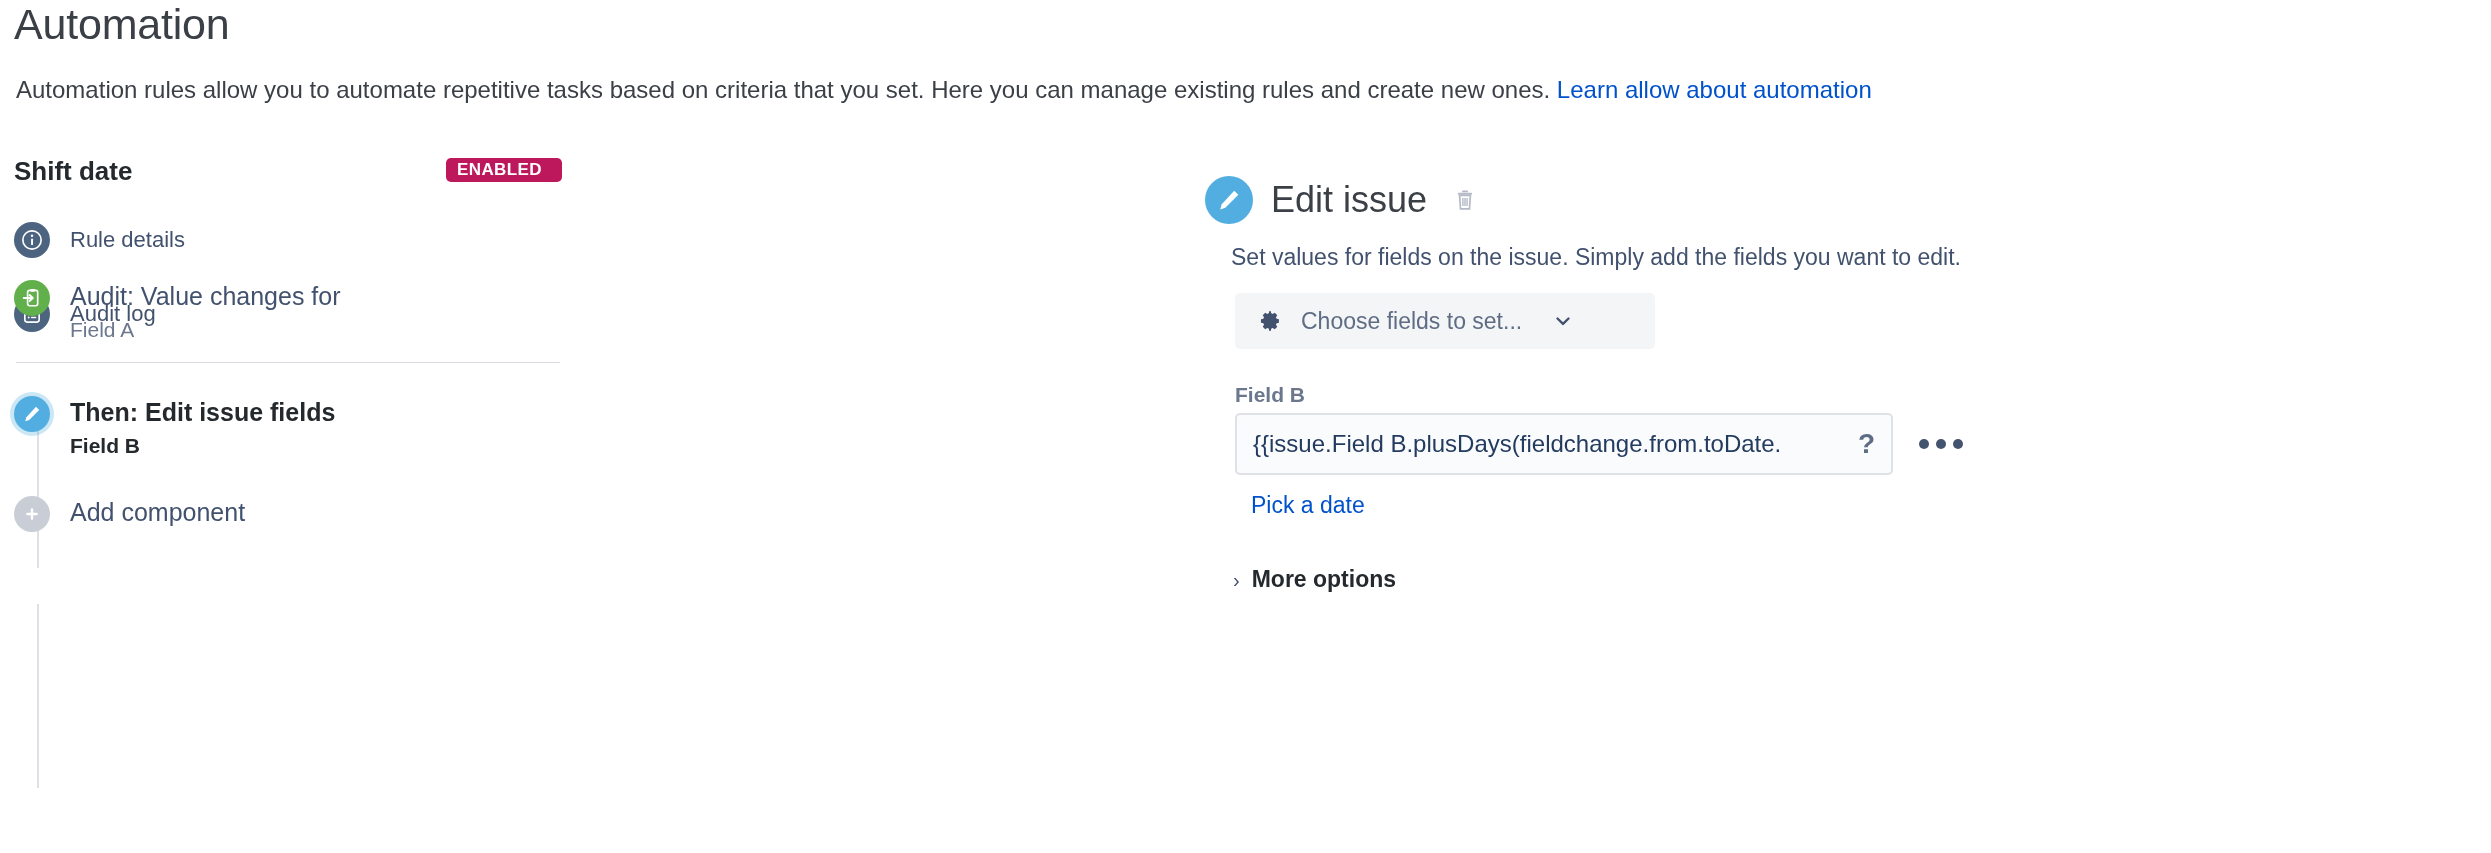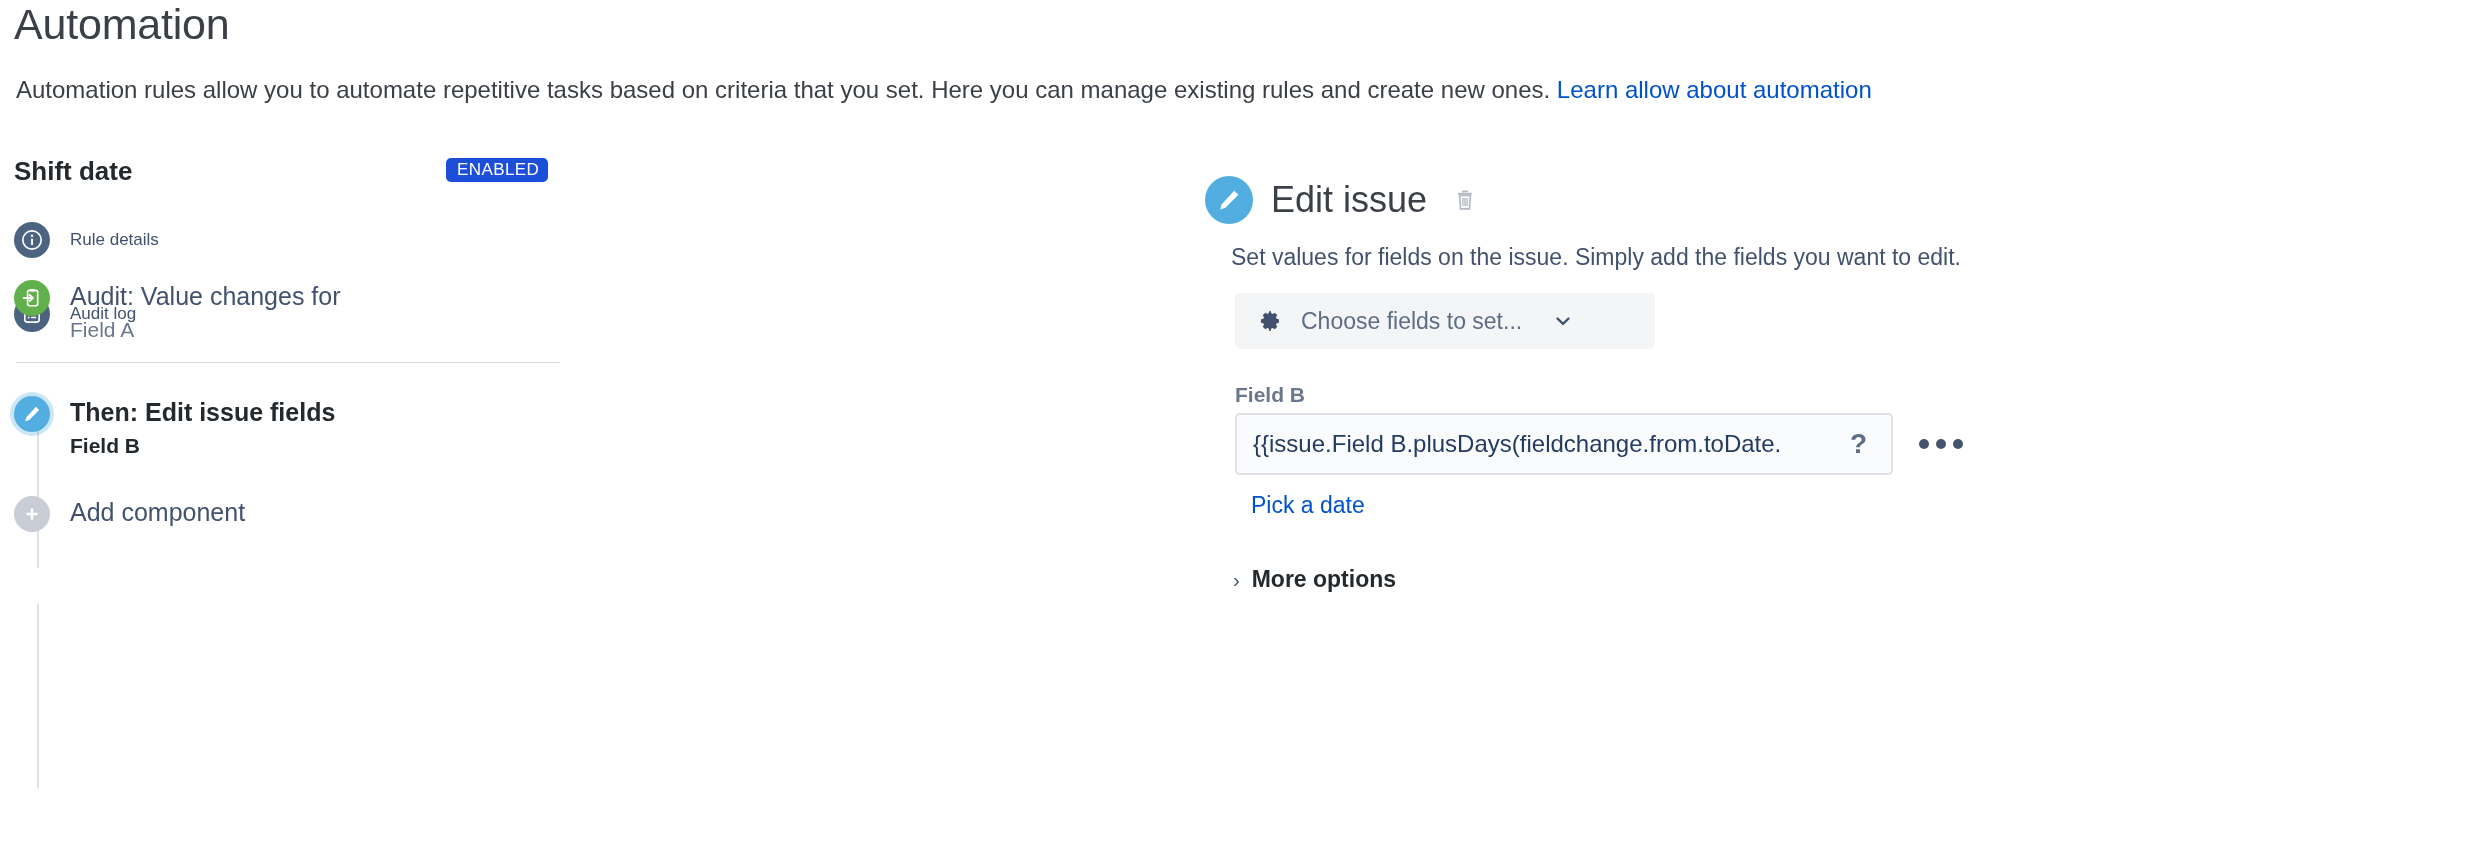--- a/index.html
+++ b/index.html
@@ -56,26 +56,26 @@
     position: absolute;
     left: 0; top: 0;
     font-size: 26px;
     font-weight: 700;
     color: #24292e;
     white-space: nowrap;
   }
   .badge-enabled {
     position: absolute;
     left: 432px; top: 2px;
-    background: #1d4ed8;
+    background: #be185d;
     color: #ffffff;
     font-size: 17px;
-    font-weight: 400;
+    font-weight: 700;
     letter-spacing: 0.4px;
-    padding: 3px 9px 4px 11px;
+    padding: 3px 20px 4px 11px;
     border-radius: 5px;
     line-height: 1;
     white-space: nowrap;
   }
 
   .nav-item {
     position: absolute;
     left: 14px;
     width: 400px;
     height: 44px;
@@ -95,21 +95,21 @@
     align-items: center;
     justify-content: center;
   }
   .circ.slate { background: #4d6480; }
   .circ.green { background: #62b04b; }
   .circ.blue  { background: #52aee0; }
   .circ.grey  { background: #c9ced6; }
   .circ svg { display: block; }
 
   .nav-label {
-    font-size: 17px;
+    font-size: 22px;
     color: #42526e;
     white-space: nowrap;
   }
 
   .divider {
     position: absolute;
     left: 16px; top: 222px;
     width: 544px;
     height: 1px;
     background: #d9dde3;
@@ -238,21 +238,21 @@
     gap: 20px;
   }
   .text-input {
     width: 658px;
     height: 62px;
     border: 2px solid #dfe1e6;
     border-radius: 5px;
     background: #fafbfc;
     display: flex;
     align-items: center;
-    padding: 0 20px 0 16px;
+    padding: 0 12px 0 16px;
     cursor: text;
   }
   .text-input .value {
     font-size: 24px;
     color: #243b60;
     white-space: nowrap;
     overflow: hidden;
     flex: 1 1 auto;
   }
   .help-q {

